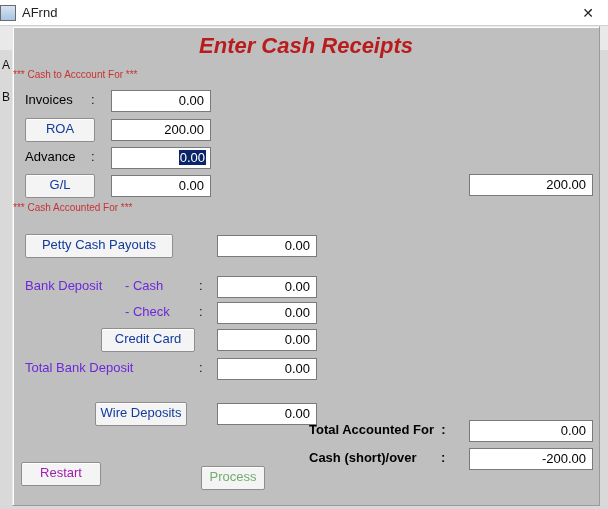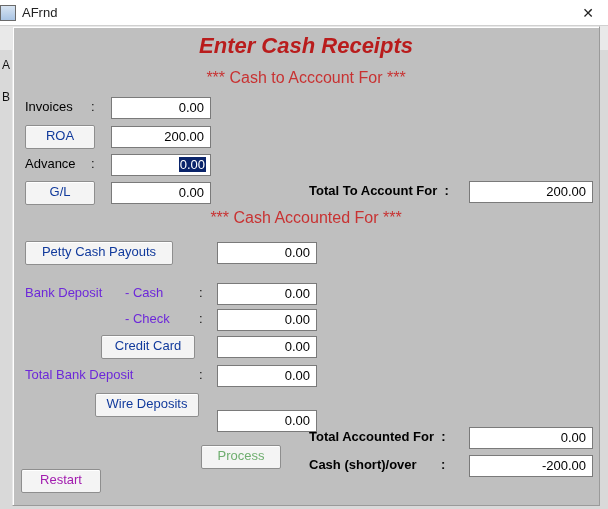--- a/index.html
+++ b/index.html
@@ -60,23 +60,23 @@
 
   .heading {
     text-align: center;
     font-size: 22px;
     font-style: italic;
     font-weight: bold;
     color: #b91c1c;
     margin-top: 6px;
   }
   .subhead {
-    text-align: center;
+    text-align: left;
     color: #c83232;
-    font-size: 16px;
+    font-size: 10px;
     margin-top: 10px;
     margin-bottom: 6px;
     font-weight: 500;
   }
 
   .form-area {
     position: relative;
     height: 420px;
   }
 
@@ -155,21 +155,20 @@
 
       <div class="lbl" style="left:12px; top:63px;">Advance</div>
       <div class="colon" style="left:78px; top:63px;">:</div>
       <div class="valbox" style="left:98px; top:61px; width:100px; padding:0;">
         <div style="position:absolute; right:4px; top:2px;"><span class="seltxt">0.00</span></div>
       </div>
 
       <div class="btn" style="left:12px; top:88px; width:70px;"><span>G/L</span></div>
       <div class="valbox" style="left:98px; top:89px; width:100px;"><span>0.00</span></div>
 
-      <div class="lbl" style="left:296px; top:90px; font-weight:bold;"><span>Total To Account For</span>&nbsp;&nbsp;:</div>
       <div class="valbox" style="left:456px; top:88px; width:124px;"><span>200.00</span></div>
 
       <div class="subhead" style="position:absolute; left:0; right:0; top:116px; margin:0;">*** Cash Accounted For ***</div>
 
       <div class="btn" style="left:12px; top:148px; width:148px;"><span>Petty Cash Payouts</span></div>
       <div class="valbox" style="left:204px; top:149px; width:100px;"><span>0.00</span></div>
 
       <div class="rowlabel" style="left:12px; top:192px;">Bank Deposit</div>
       <div class="rowlabel" style="left:112px; top:192px;">- Cash</div>
       <div class="colon" style="left:186px; top:192px;">:</div>
@@ -179,28 +178,28 @@
       <div class="colon" style="left:186px; top:218px;">:</div>
       <div class="valbox" style="left:204px; top:216px; width:100px;"><span>0.00</span></div>
 
       <div class="btn" style="left:88px; top:242px; width:94px;"><span>Credit Card</span></div>
       <div class="valbox" style="left:204px; top:243px; width:100px;"><span>0.00</span></div>
 
       <div class="rowlabel" style="left:12px; top:274px;">Total Bank Deposit</div>
       <div class="colon" style="left:186px; top:274px;">:</div>
       <div class="valbox" style="left:204px; top:272px; width:100px;"><span>0.00</span></div>
 
-      <div class="btn" style="left:82px; top:300px; width:104px;"><span>Wire Deposits</span></div>
+      <div class="btn" style="left:82px; top:316px; width:92px;"><span>Wire Deposits</span></div>
       <div class="valbox" style="left:204px; top:317px; width:100px;"><span>0.00</span></div>
 
       <div class="lbl" style="left:296px; top:336px; font-weight:bold;"><span>Total Accounted For</span>&nbsp;&nbsp;:</div>
       <div class="valbox" style="left:456px; top:334px; width:124px;"><span>0.00</span></div>
 
       <div class="lbl" style="left:296px; top:364px; font-weight:bold;"><span>Cash (short)/over</span></div>
       <div class="colon" style="left:428px; top:364px; font-weight:bold;">:</div>
       <div class="valbox" style="left:456px; top:362px; width:124px;"><span>-200.00</span></div>
 
       <div class="btn coral" style="left:8px; top:360px; width:80px;"><span>Restart</span></div>
-      <div class="btn green" style="left:188px; top:352px; width:80px;"><span>Process</span></div>
+      <div class="btn green" style="left:188px; top:380px; width:64px;"><span>Process</span></div>
 
     </div>
   </div>
 </div>
 
 </body></html>

